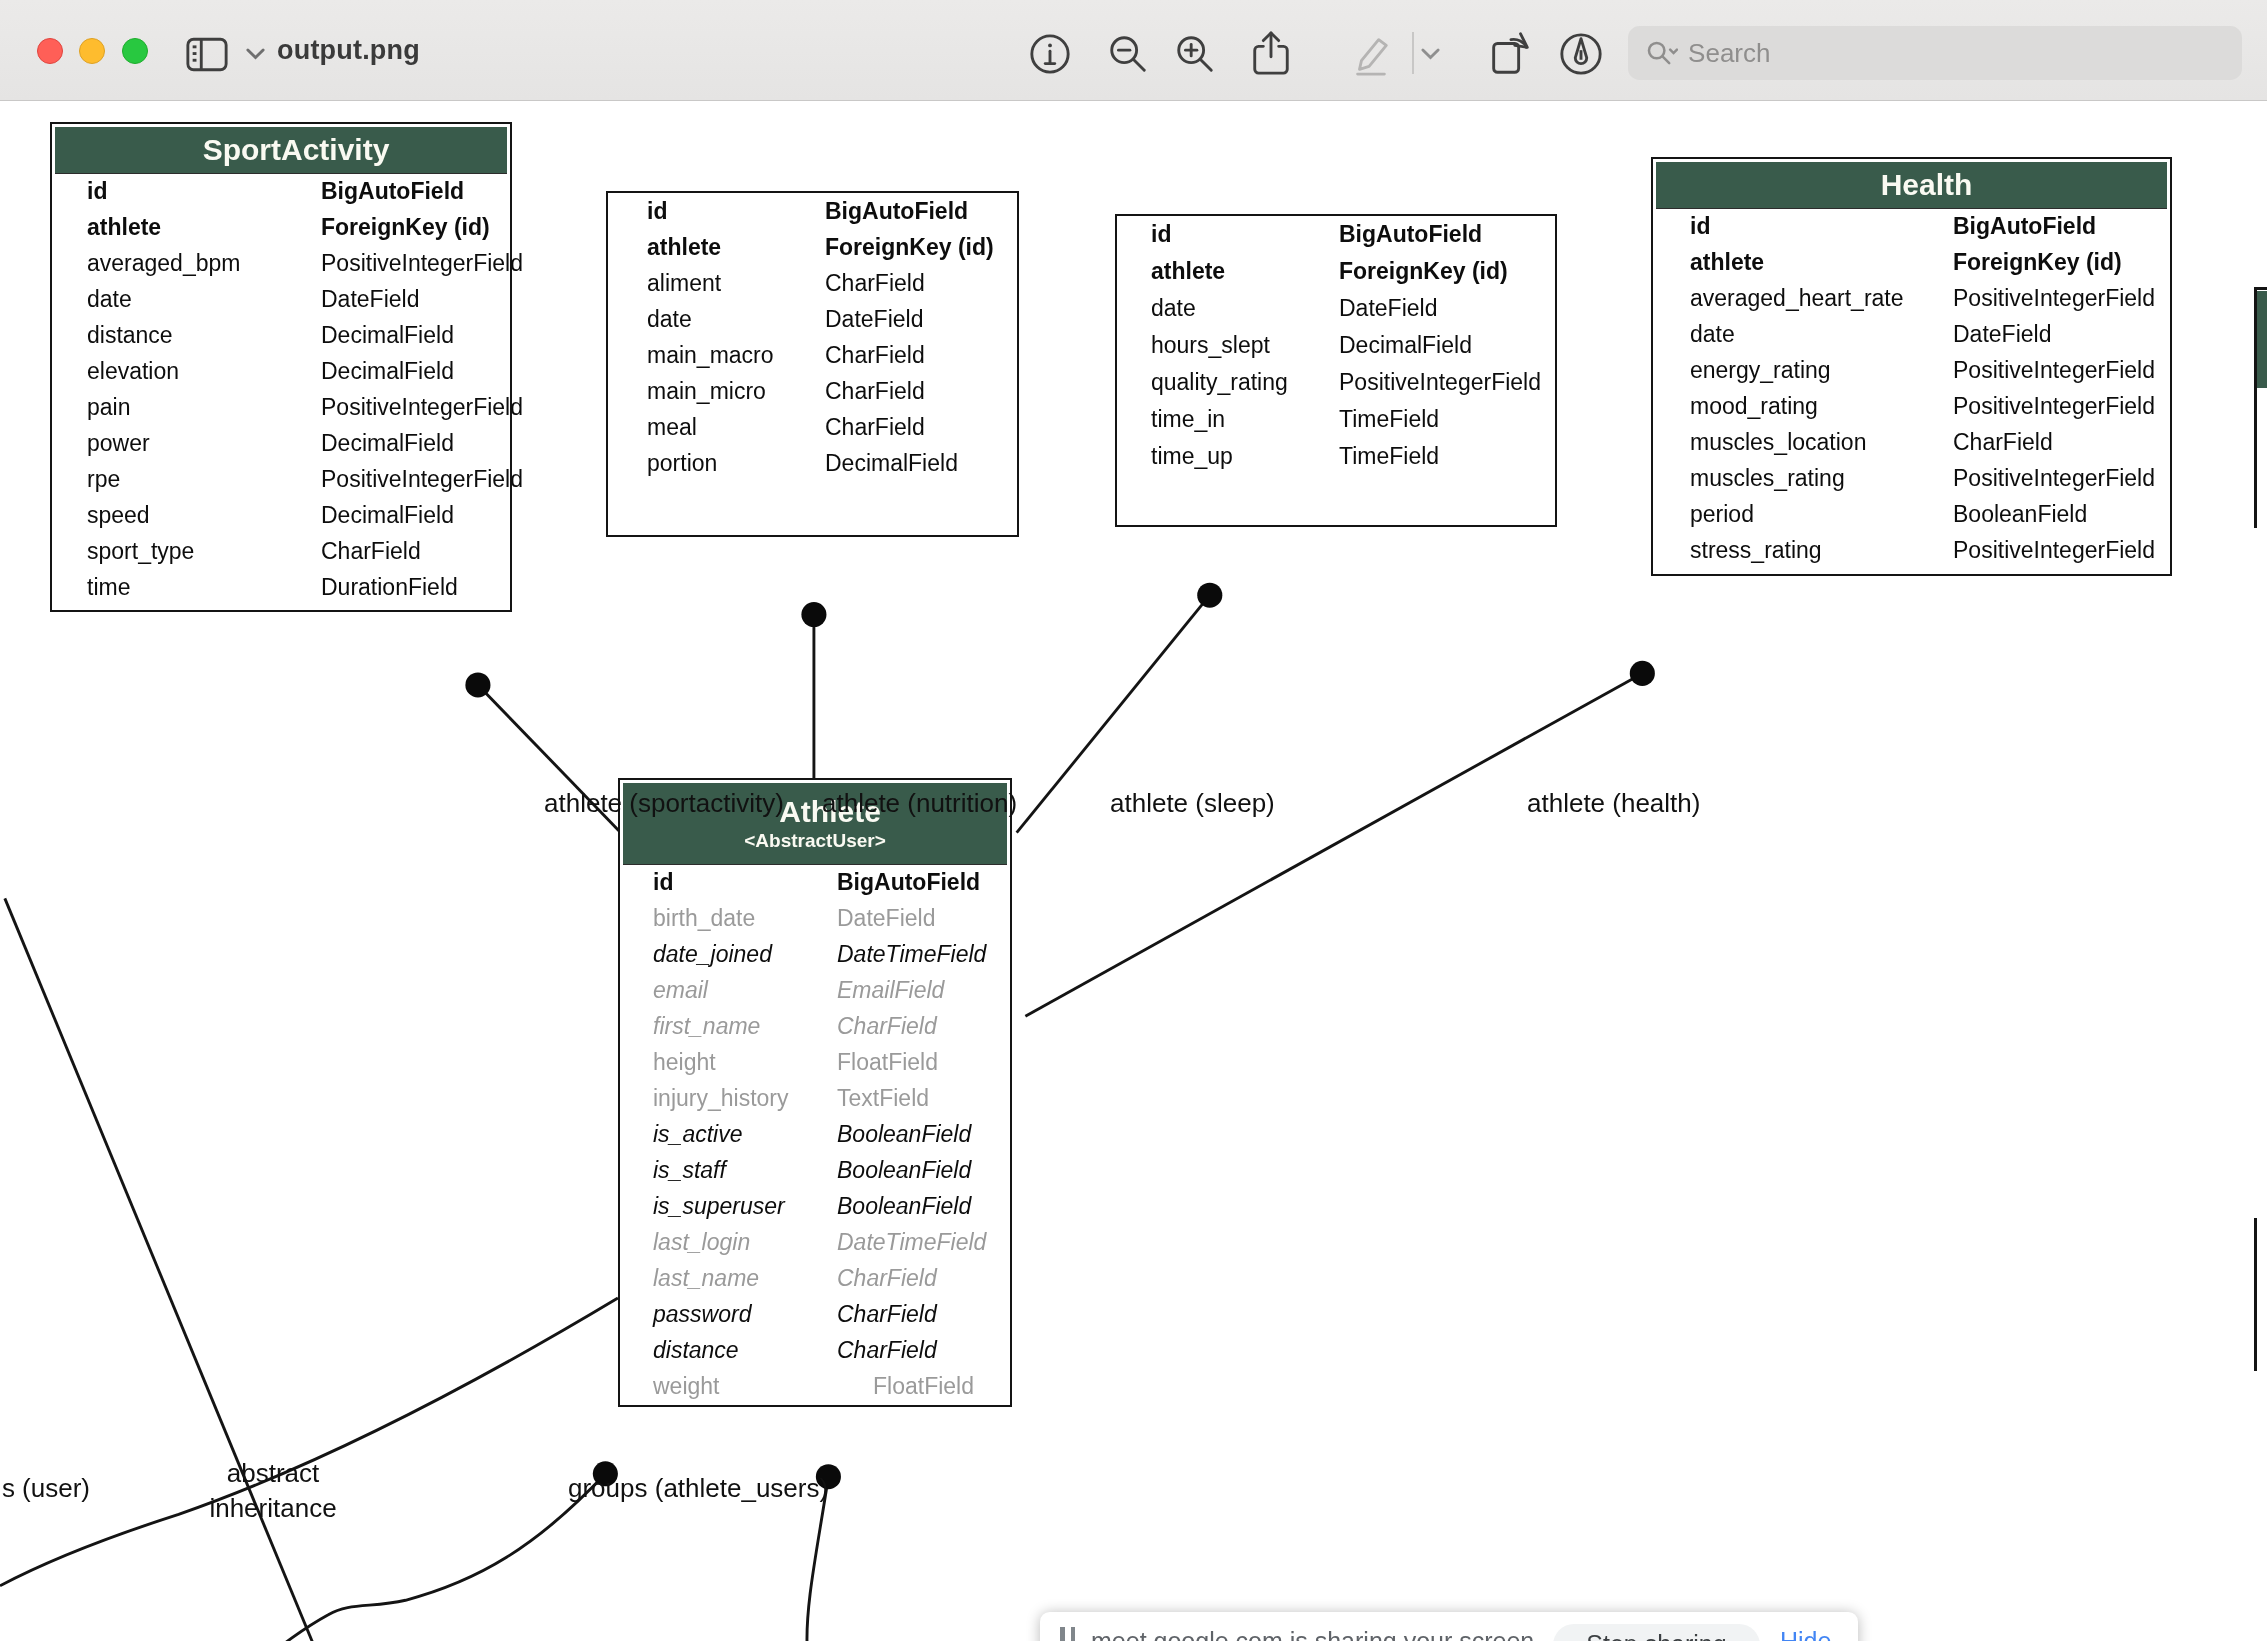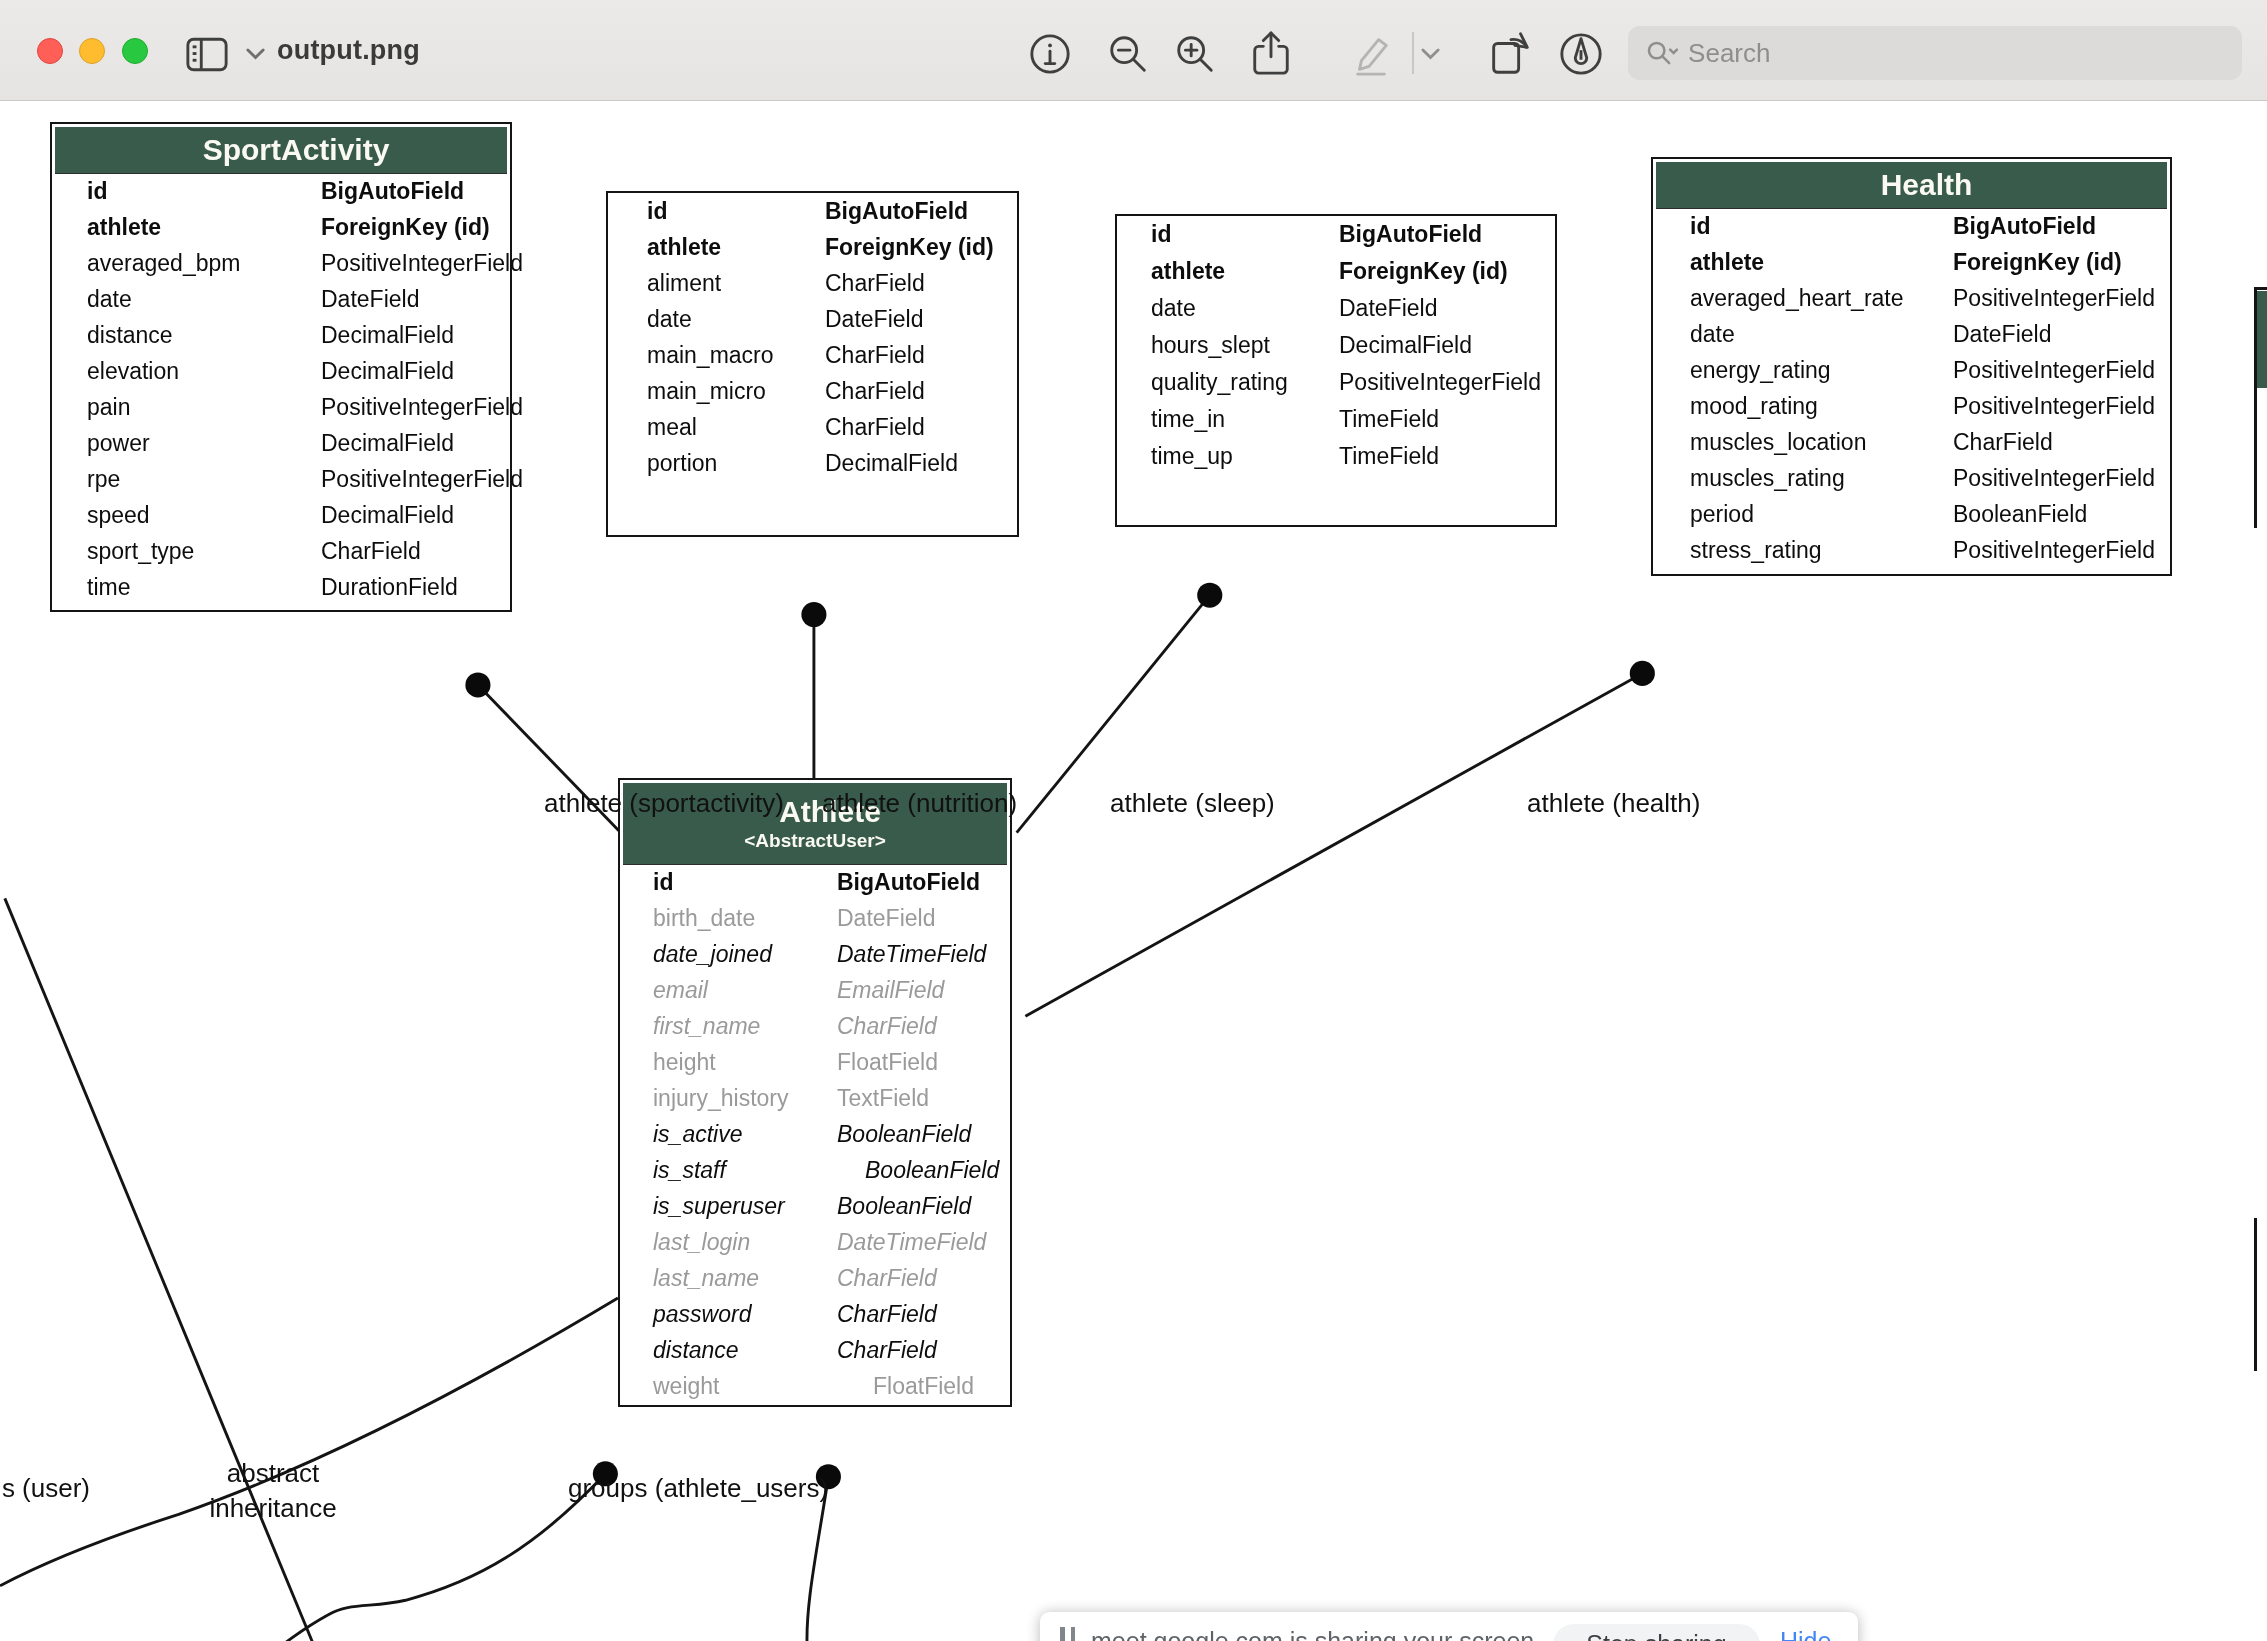--- a/index.html
+++ b/index.html
@@ -371,21 +371,21 @@
             <span class="ftype f-gray">FloatField</span>
           </div>
           <div class="frow" style="height: 36px; padding-left: 33px;">
             <span class="fname f-gray" style="width: 184px;">injury_history</span>
             <span class="ftype f-gray">TextField</span>
           </div>
           <div class="frow" style="height: 36px; padding-left: 33px;">
             <span class="fname f-italic" style="width: 184px;">is_active</span>
             <span class="ftype f-italic">BooleanField</span>
           </div>
-          <div class="frow" style="height: 36px; padding-left: 33px; gap: 28px;">
+          <div class="frow" style="height: 36px; padding-left: 33px;">
             <span class="fname f-italic" style="width: 184px;">is_staff</span>
             <span class="ftype f-italic">BooleanField</span>
           </div>
           <div class="frow" style="height: 36px; padding-left: 33px;">
             <span class="fname f-italic" style="width: 184px;">is_superuser</span>
             <span class="ftype f-italic">BooleanField</span>
           </div>
           <div class="frow" style="height: 36px; padding-left: 33px;">
             <span class="fname f-italic-gray" style="width: 184px;">last_login</span>
             <span class="ftype f-italic-gray">DateTimeField</span>

